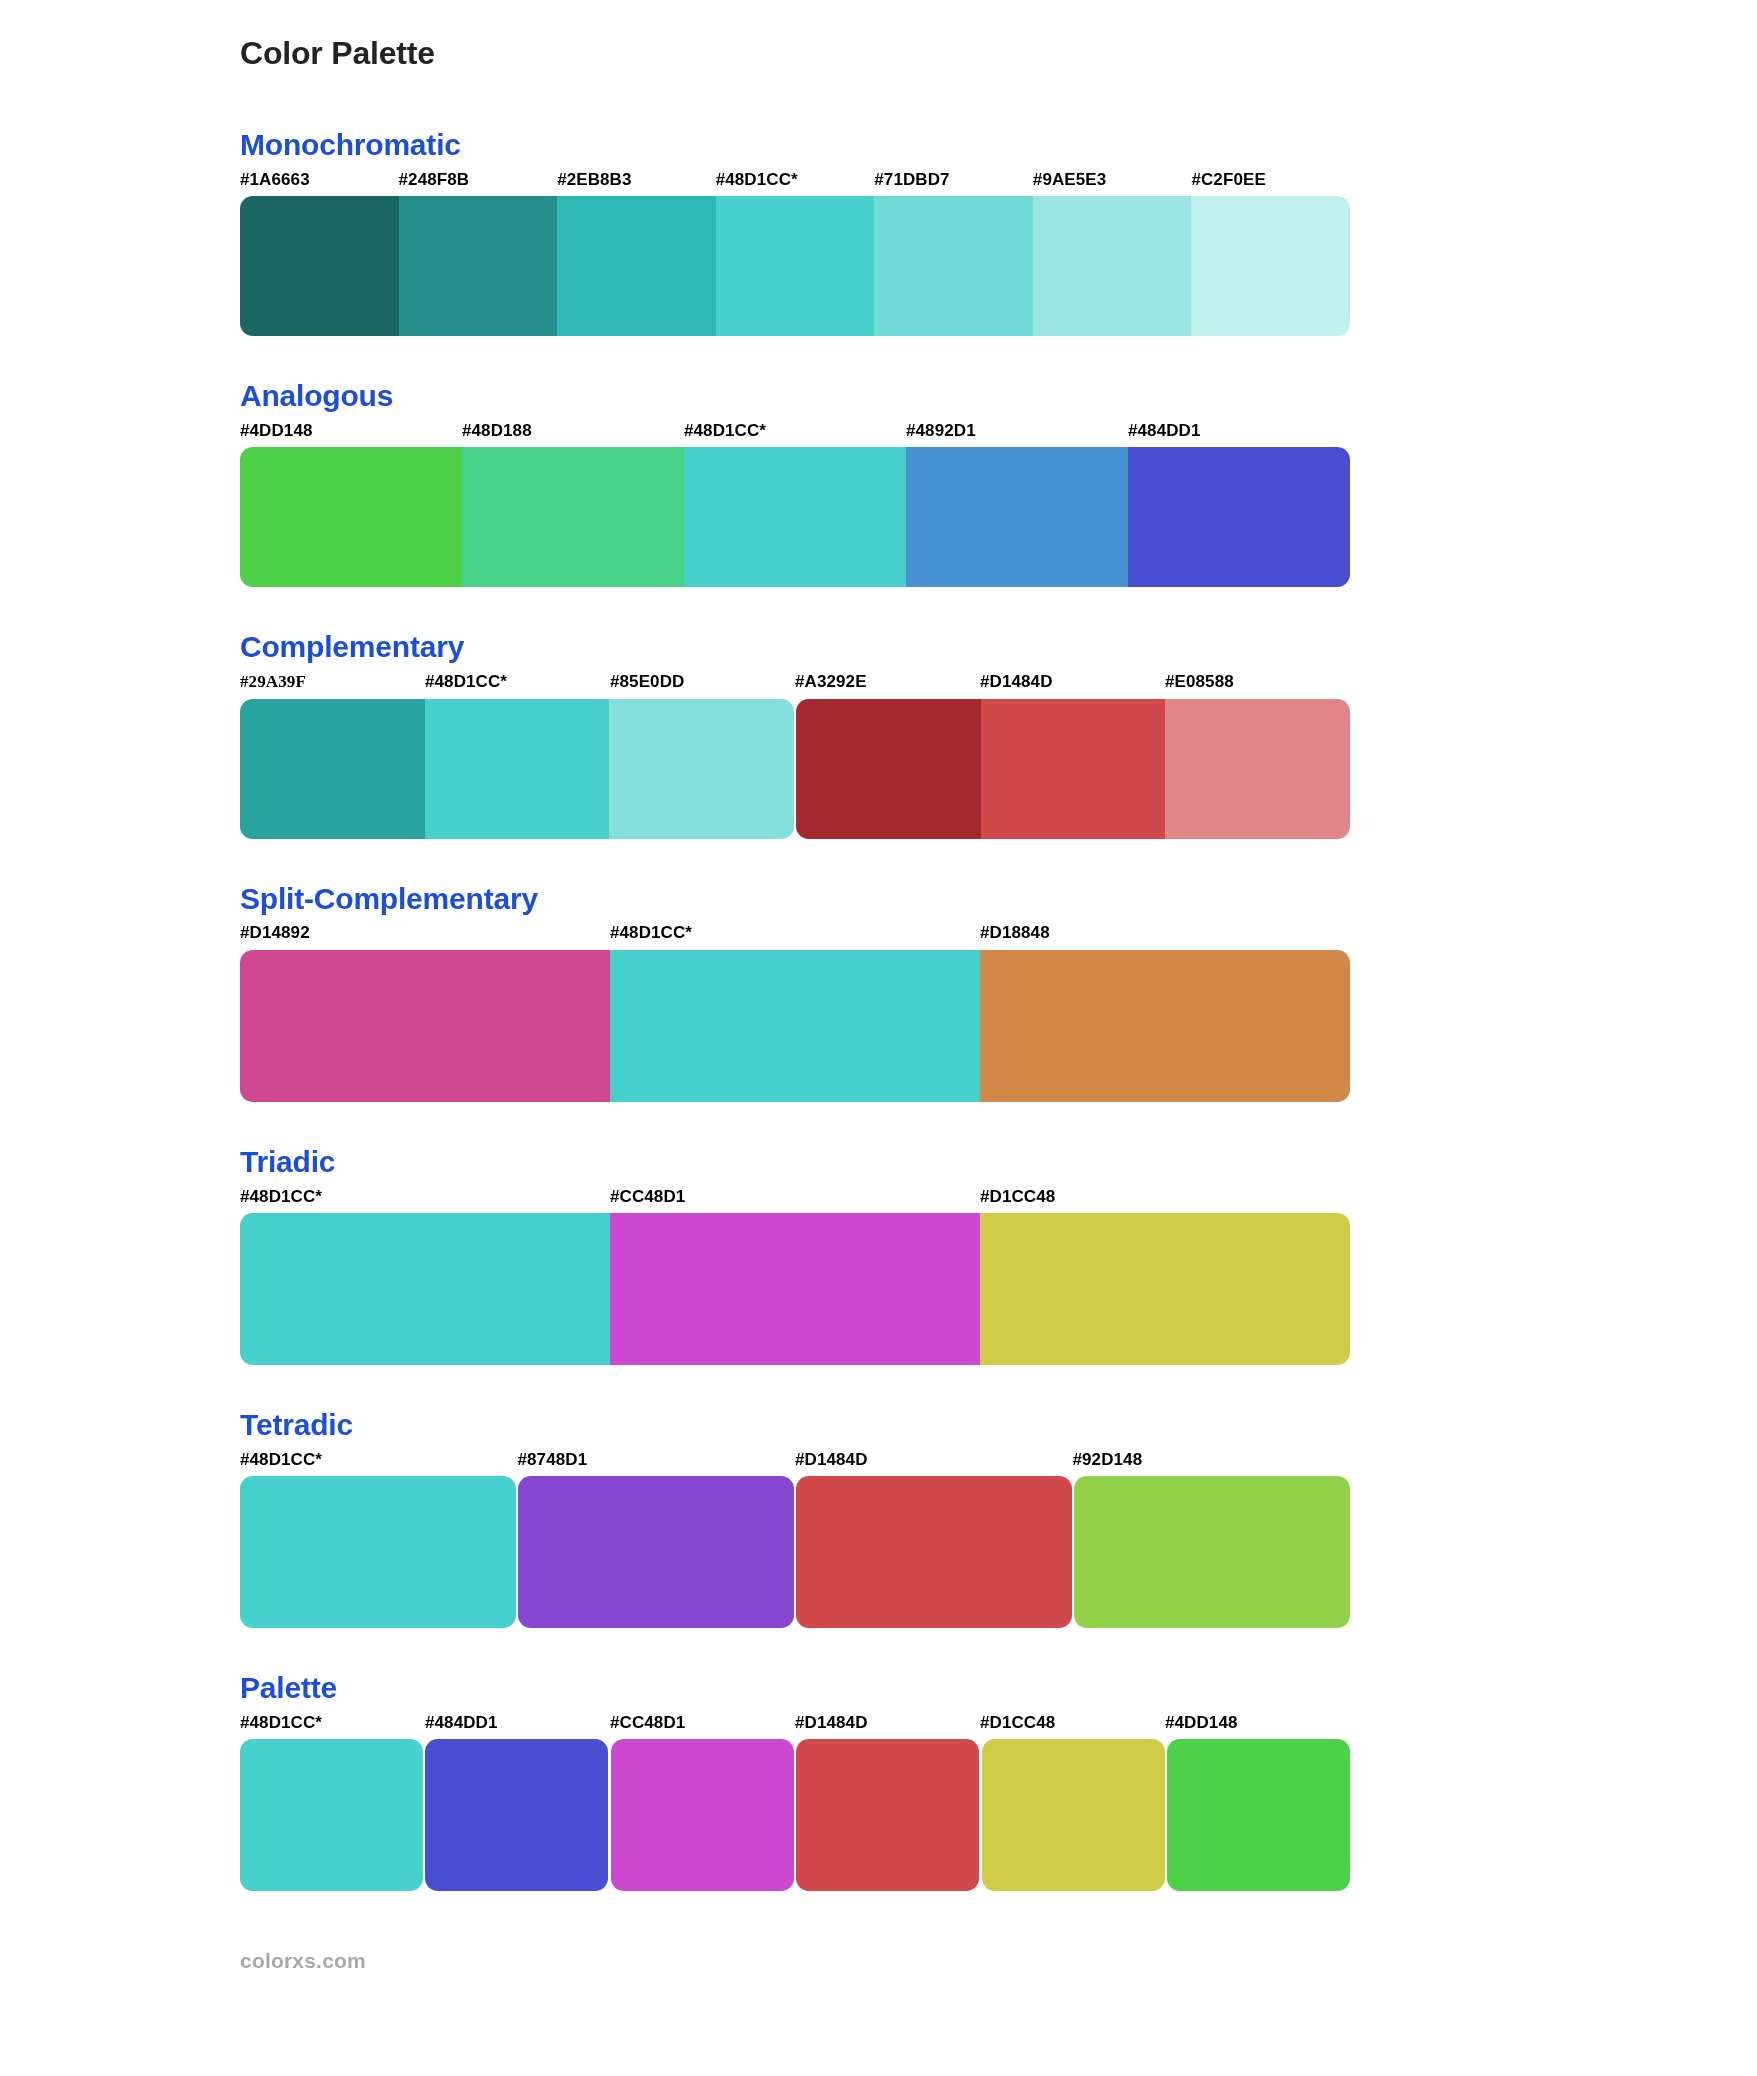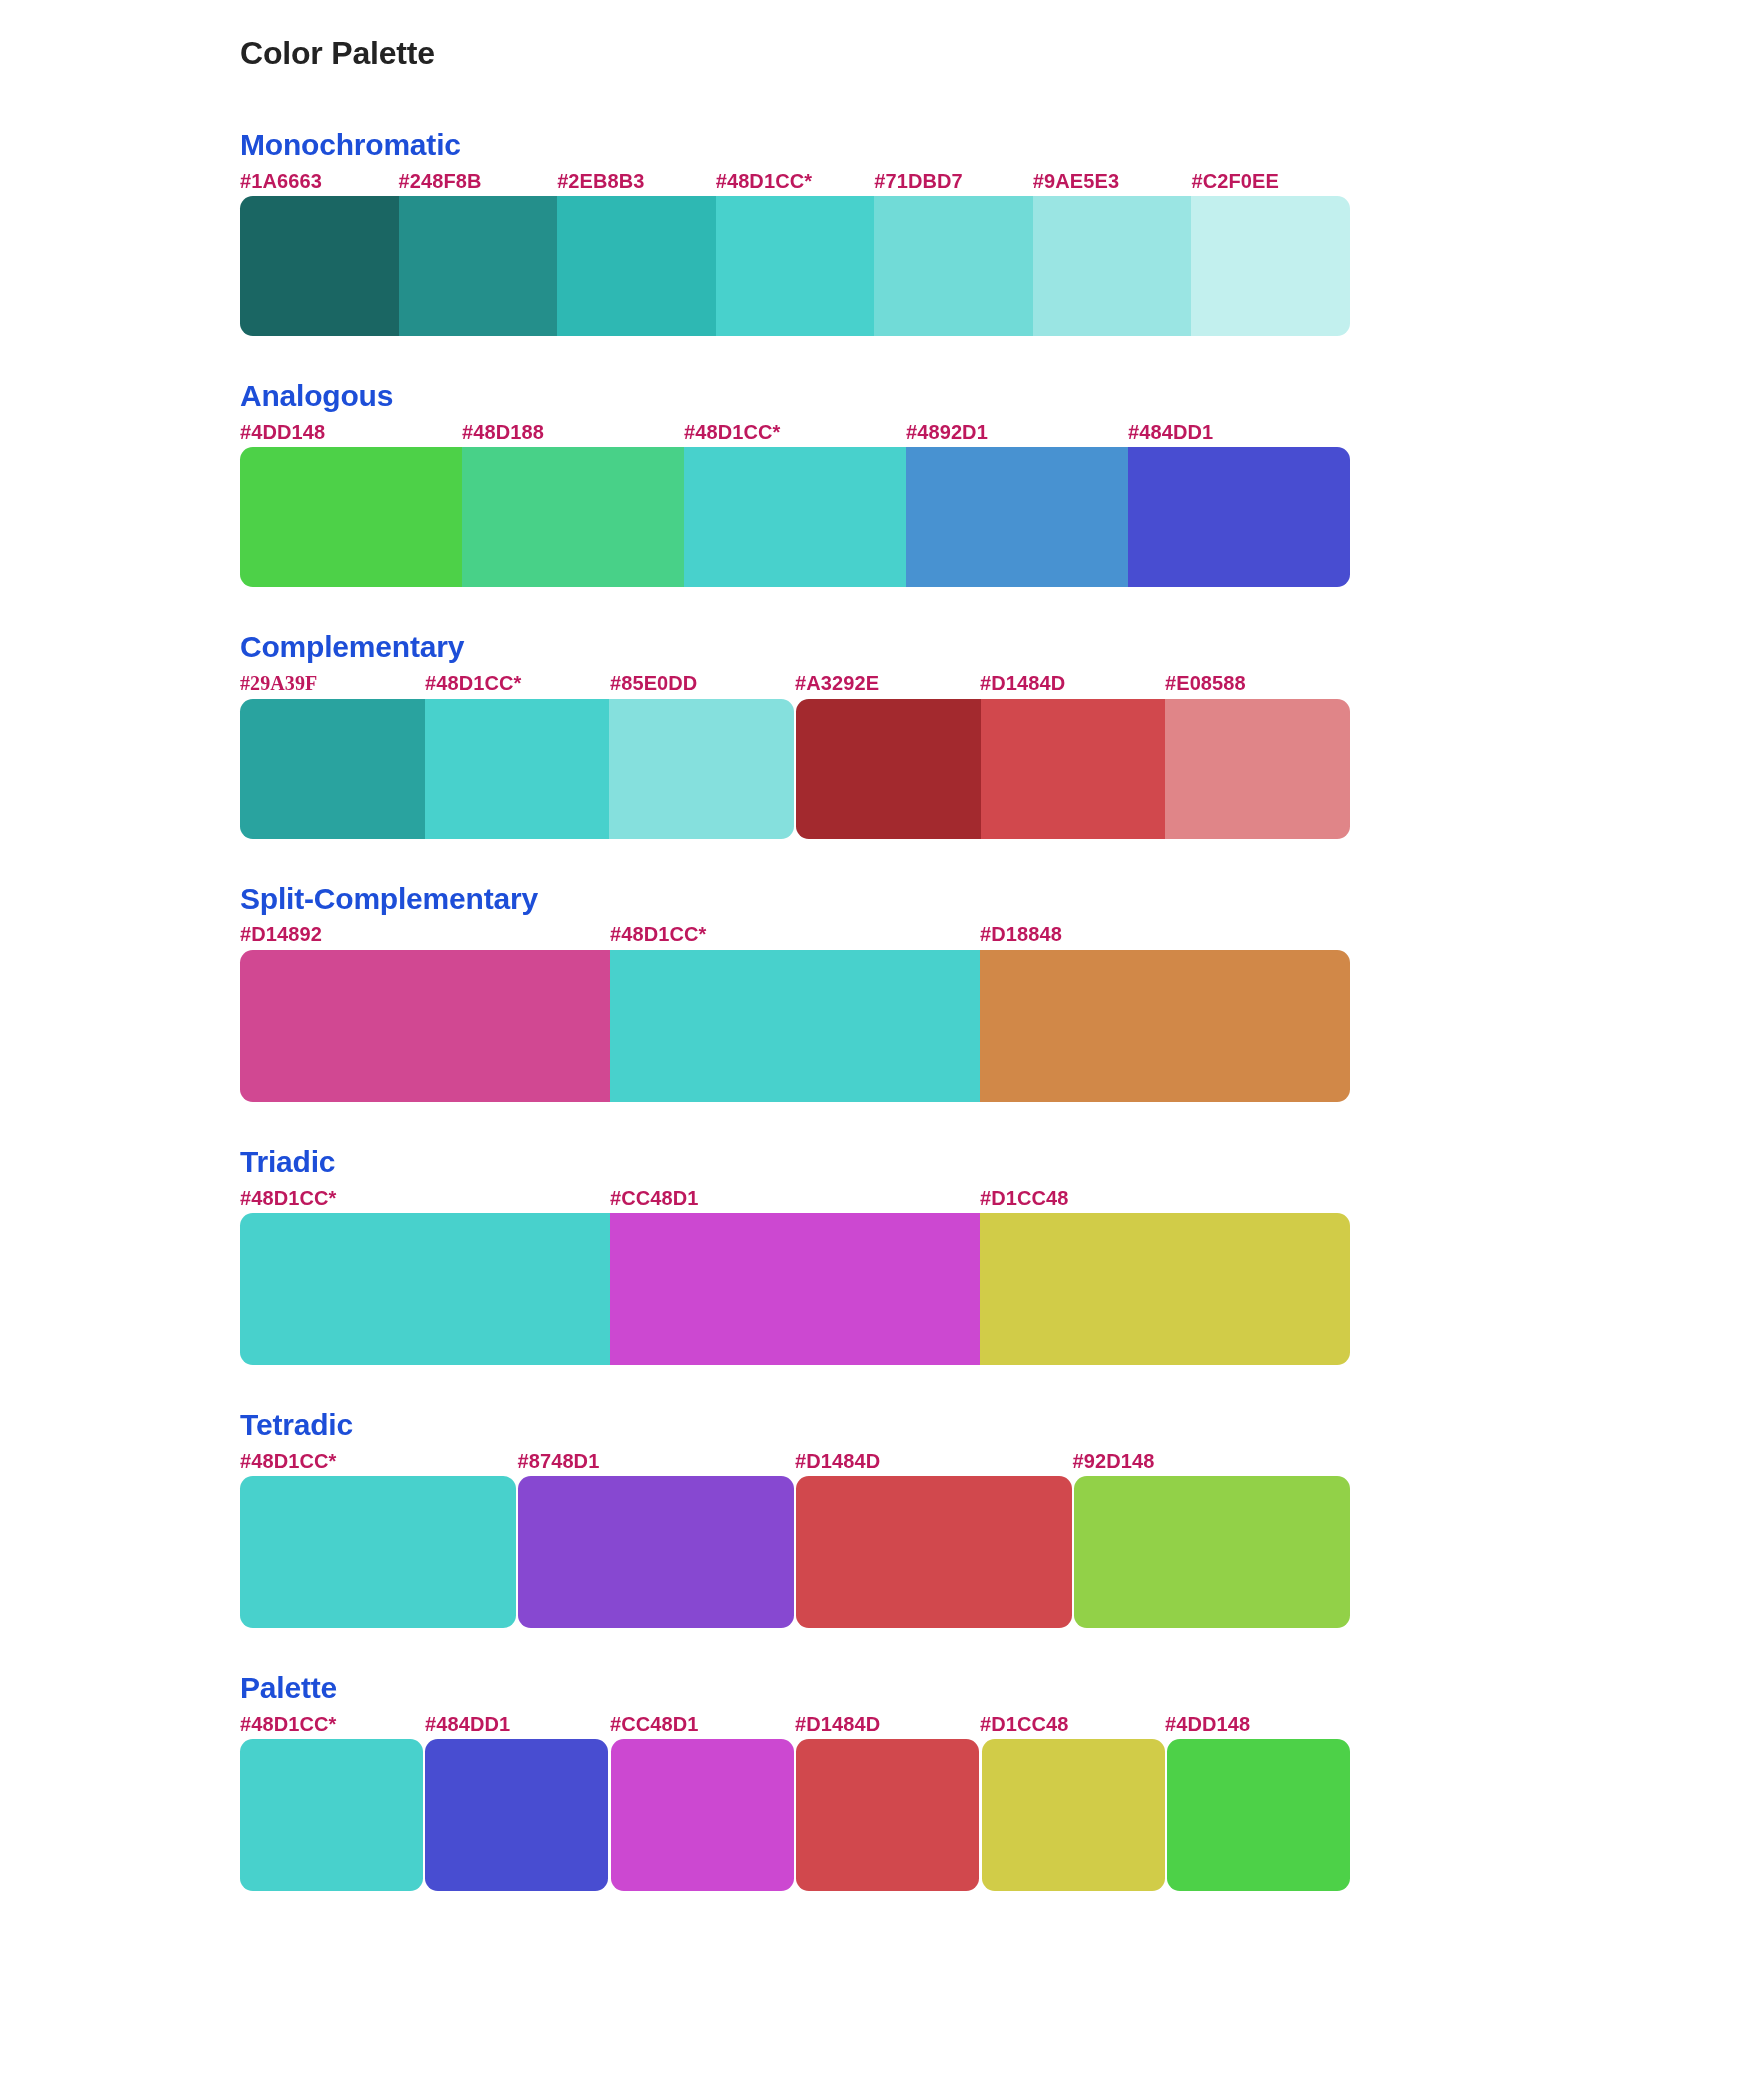--- a/index.html
+++ b/index.html
@@ -54,23 +54,23 @@
     margin-bottom: 8.8px;
   }
 
   .swatch-labels {
     position: relative;
     height: 24px;
   }
   .swatch-label {
     position: absolute;
     top: 0;
-    font-size: 20px;
-    font-weight: bold;
-    color: #be185d;
+    font-size: 17px;
+    font-weight: bold;
+    color: #000000;
     white-space: nowrap;
     letter-spacing: 0.1px;
   }
 
   .swatch-row {
     display: flex;
     width: 100%;
     margin-top: 2.4px;
   }
   .swatch {
@@ -222,15 +222,16 @@
             <div class="swatch r-left r-right gap-right" title="#48D1CC*" style="background: rgb(72, 209, 204);"></div>
             <div class="swatch r-left r-right gap-right" title="#484DD1" style="background: rgb(72, 77, 209);"></div>
             <div class="swatch r-left r-right gap-right" title="#CC48D1" style="background: rgb(204, 72, 209);"></div>
             <div class="swatch r-left r-right gap-right" title="#D1484D" style="background: rgb(209, 72, 77);"></div>
             <div class="swatch r-left r-right gap-right" title="#D1CC48" style="background: rgb(209, 204, 72);"></div>
             <div class="swatch r-left r-right" title="#4DD148" style="background: rgb(77, 209, 72);"></div>
           </div>
         </div>
       </div>
 
+    <div class="footer">colorxs.com</div>
   </div>
 </div>
 
 
 </body></html>

